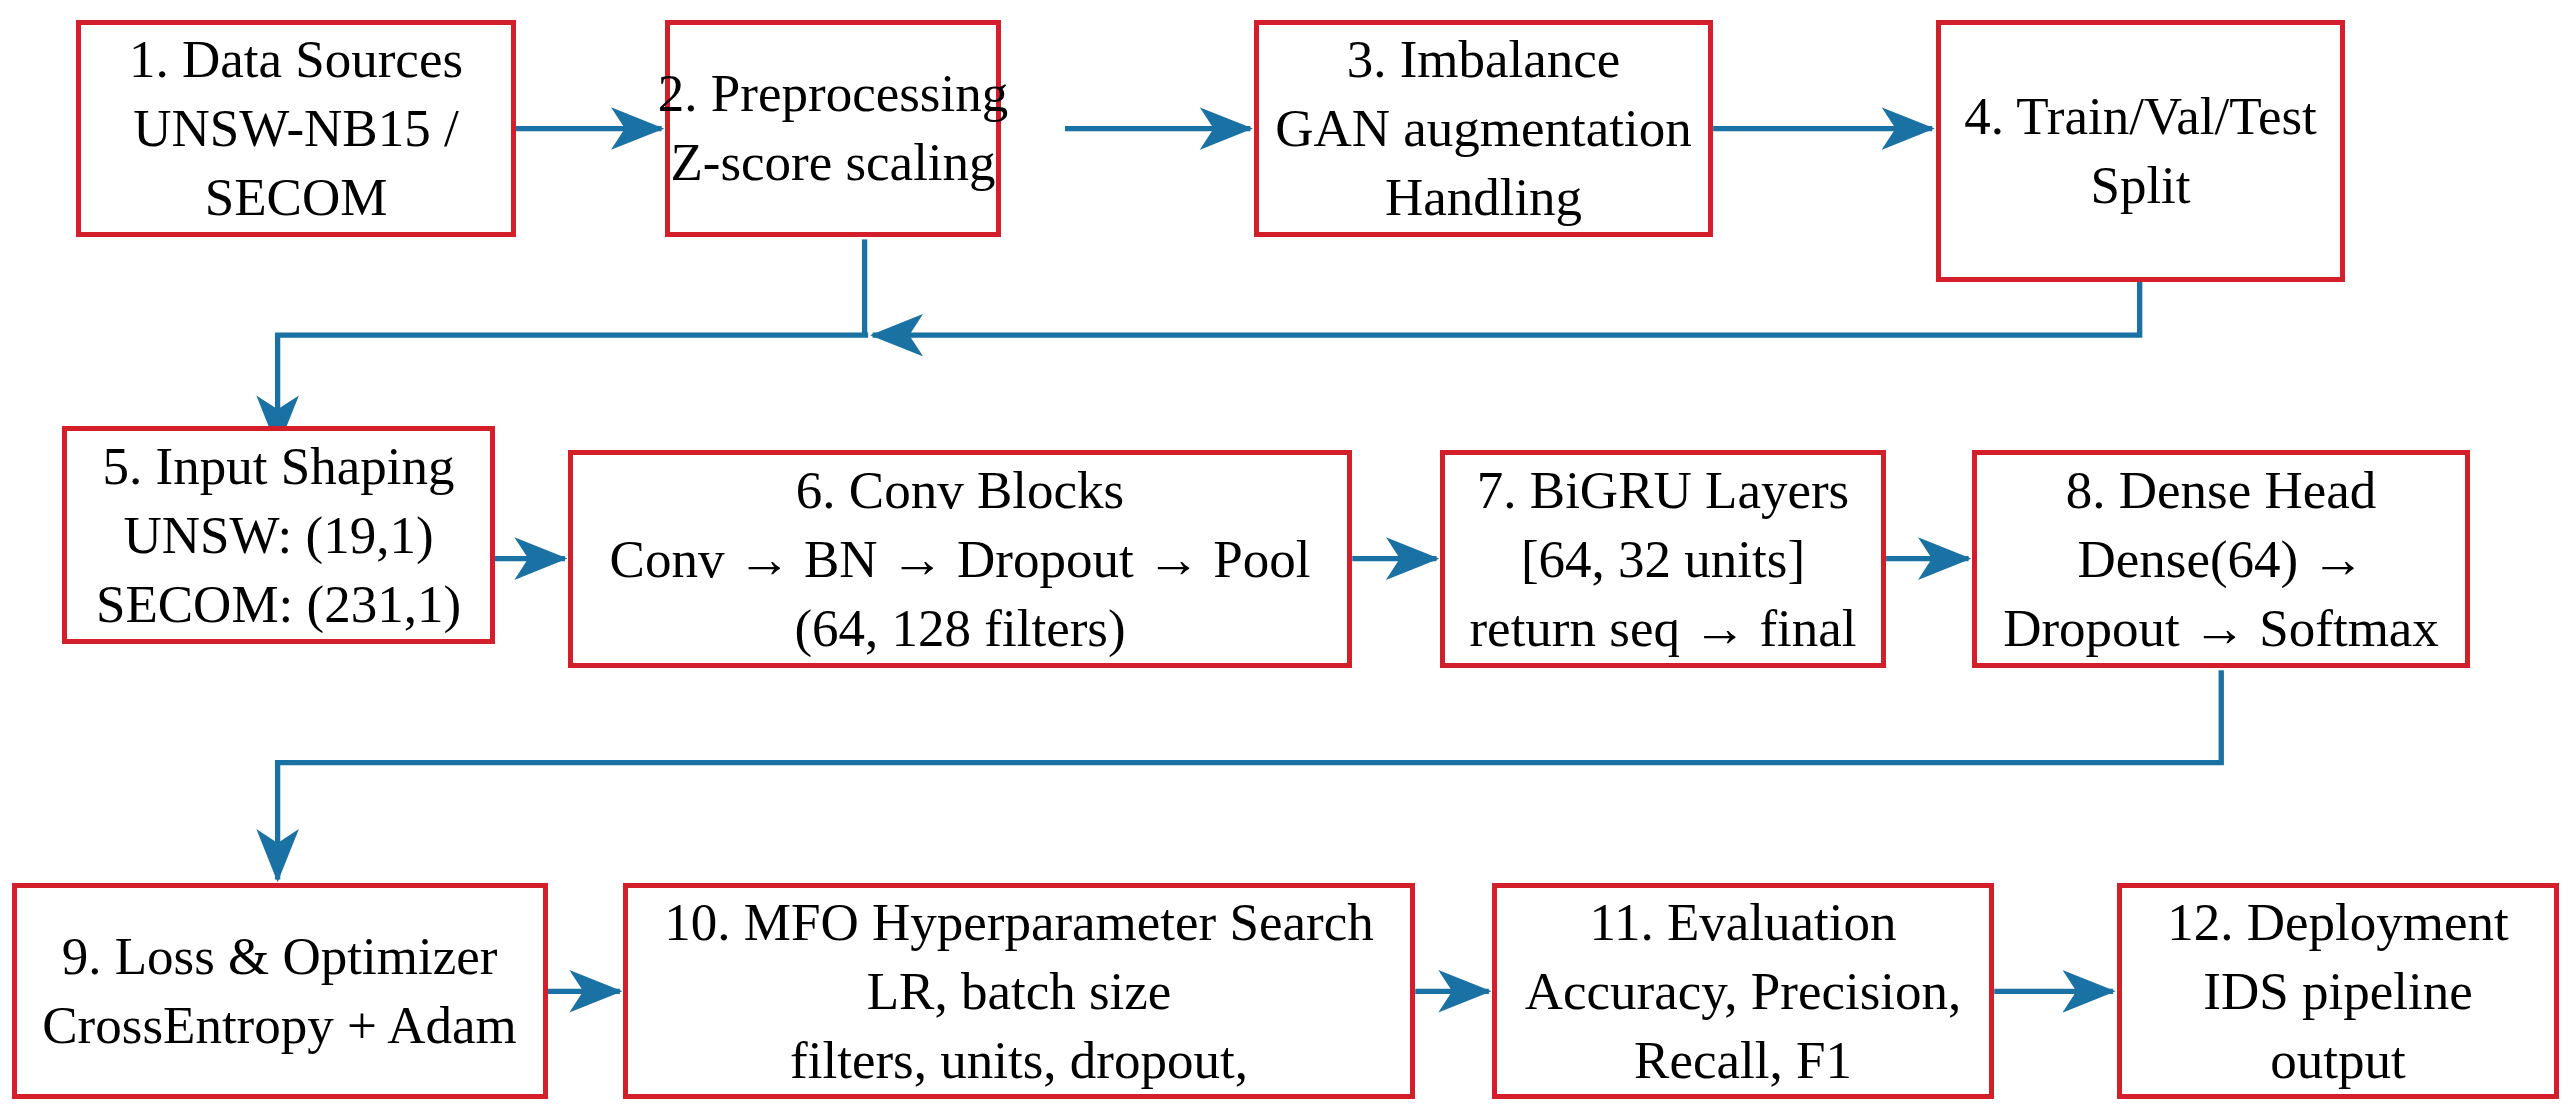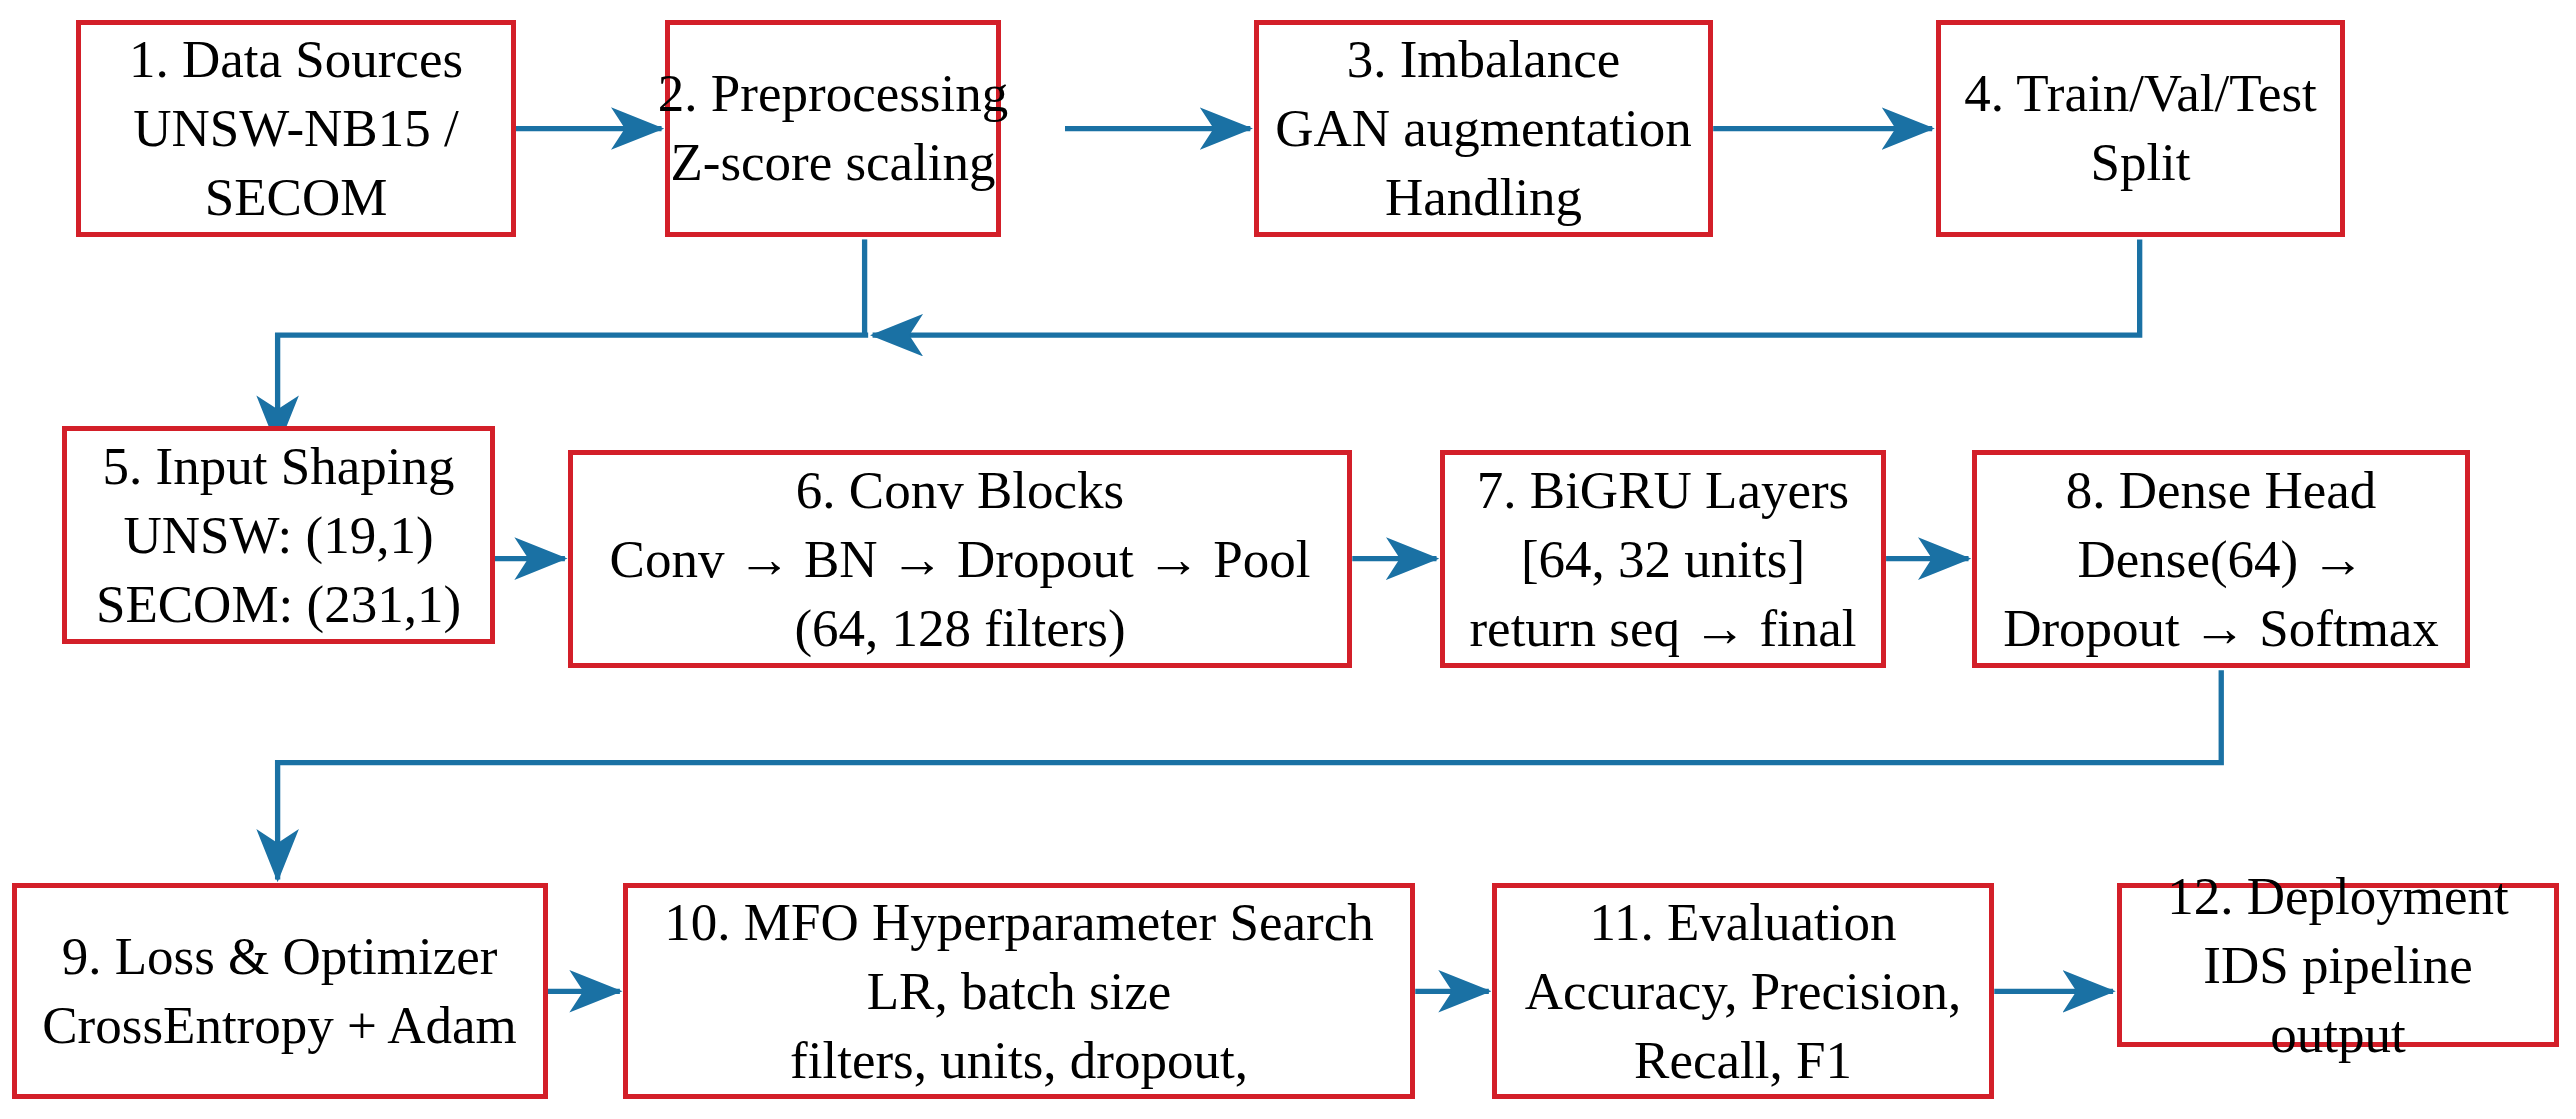--- a/index.html
+++ b/index.html
@@ -29,31 +29,31 @@
     text-align:center;
     font-size:53px;line-height:69px;
     z-index:1;
     white-space:nowrap;
   }
   .ln{display:block;}
   
   .n1 {left:76px;  top:19.5px;  width:440px; height:217px;}
   .n2 {left:665px; top:19.5px;  width:336px; height:217px;}
   .n3 {left:1254px;top:19.5px;  width:459px; height:217px;}
-  .n4 {left:1936px;top:19.5px;  width:409px; height:217px;}
+  .n4 {left:1936px;top:19.5px;  width:409px; height:262px;}
   
   .n5 {left:62px;  top:426px; width:433px; height:218px;}
   .n6 {left:568px; top:450px; width:784px; height:218px;}
   .n7 {left:1440px;top:450px; width:446px; height:218px;}
   .n8 {left:1972px;top:450px; width:498px; height:218px;}
   
   .n9 {left:11.5px;  top:883px; width:536px; height:216px;}
   .n10{left:623px; top:883px; width:792px; height:216px;}
   .n11{left:1492px;top:883px; width:502px; height:216px;}
-  .n12{left:2117px;top:883px; width:442px; height:164px;}
+  .n12{left:2117px;top:883px; width:442px; height:216px;}
 </style>
 </head>
 <body>
 
 <div id="canvas">
 
   <svg id="wires" viewBox="0 0 2905 1262" xmlns="http://www.w3.org/2000/svg">
     <defs>
       <marker id="arr" viewBox="0 0 10 8" refX="9.5" refY="4" markerWidth="10" markerHeight="8" orient="auto">
         <path d="M 0 0 L 10 4 L 0 8 L 2.6 4 Z"></path>

